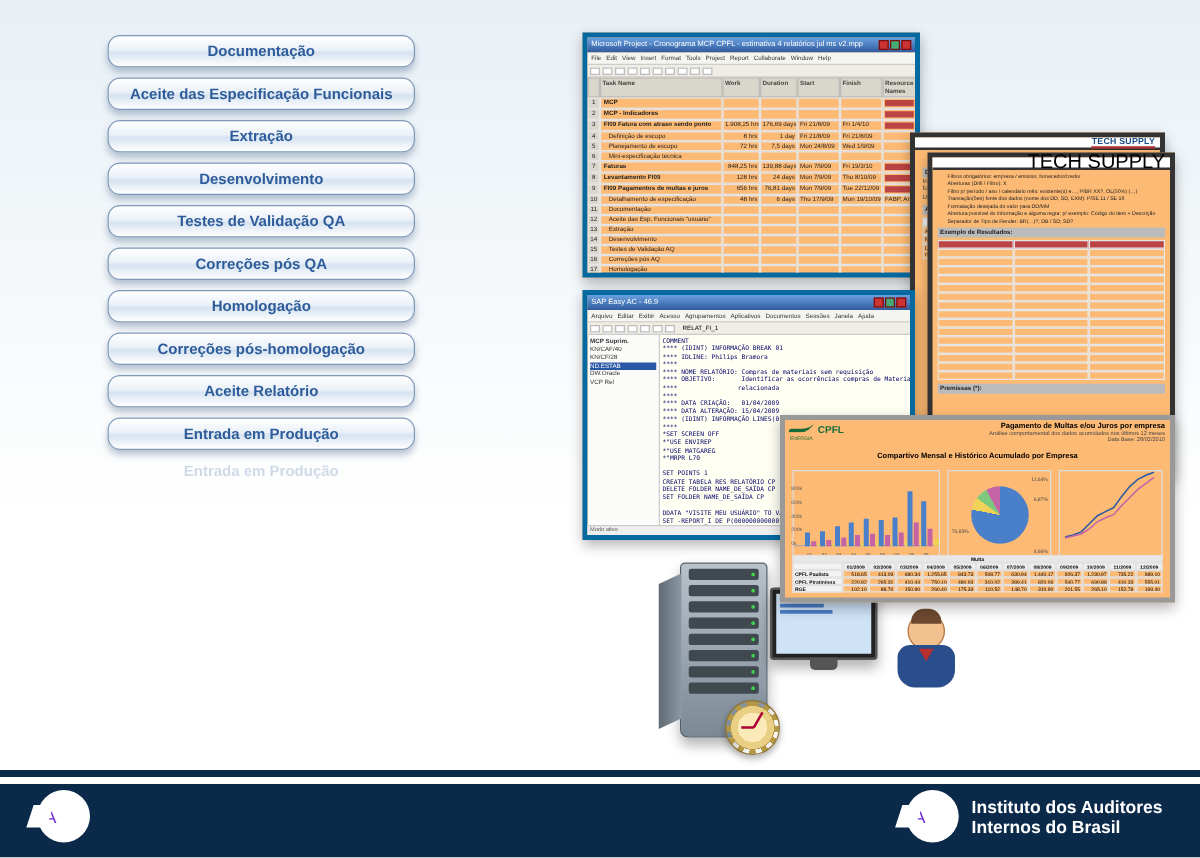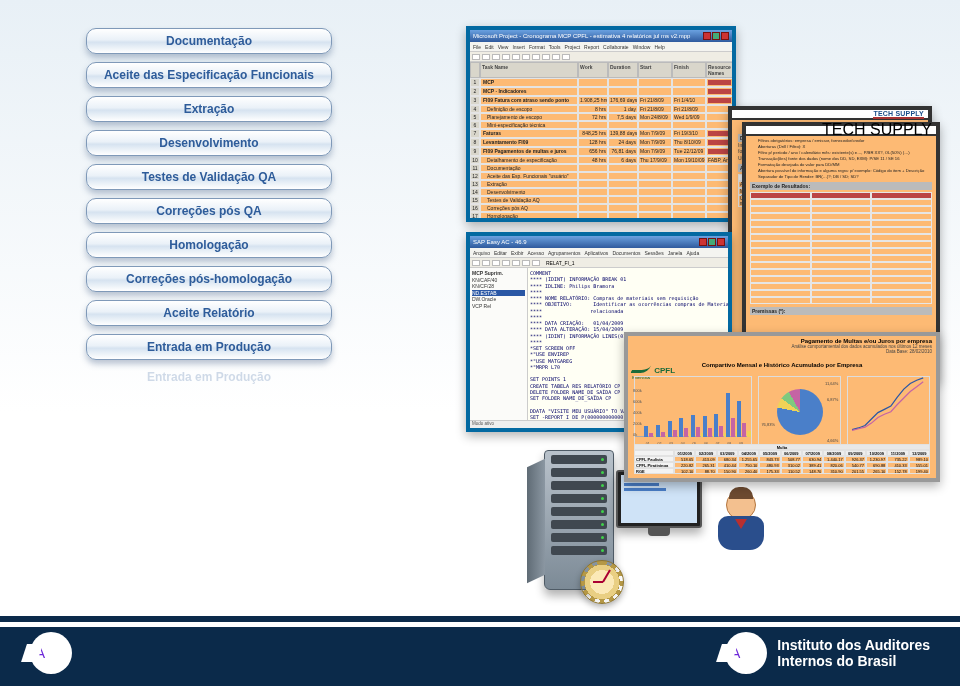--- a/index.html
+++ b/index.html
@@ -152,21 +152,21 @@
     color:#006; padding:2px; white-space:pre; overflow:hidden; line-height:1.25;
   }
   .sap .statusbar { position:absolute; bottom:0; left:0; right:0; height:8px; background:#eee; border-top:1px solid #ccc; font-size:4.5px; color:#555; padding:0 2px; }
 
   
   .cpfl { left:158px; top:306px; width:316px; height:150px; z-index:4; border-color:#999; }
   .cpfl .top {
     position:absolute; left:4px; right:4px; top:2px; height:22px;
     display:flex; justify-content:space-between; align-items:flex-start;
   }
-  .cpfl .logo-cpfl { font-size:8px; font-weight:bold; color:#1a6b3a;margin-top:27px; }
+  .cpfl .logo-cpfl { font-size:8px; font-weight:bold; color:#1a6b3a; }
   .cpfl .logo-cpfl .swoosh { display:inline-block; width:18px; height:8px; border-bottom:3px solid #1a6b3a; border-radius:0 0 10px 0; transform:skewX(-20deg); margin-right:2px;}
   .cpfl .titleblock { text-align:right; font-size:6px; }
   .cpfl .titleblock .t1 { font-weight:bold; }
   .cpfl .titleblock .t2 { font-size:4.5px; color:#444; }
   .cpfl .subtitle { position:absolute; top:26px; left:0; right:0; text-align:center; font-size:6px; font-weight:bold; }
   .cpfl .charts {
     position:absolute; left:6px; right:6px; top:40px; height:72px;
     display:flex; gap:6px;
   }
   .cpfl .bars { flex:0 0 40%; border:1px solid #ddd; position:relative; }

